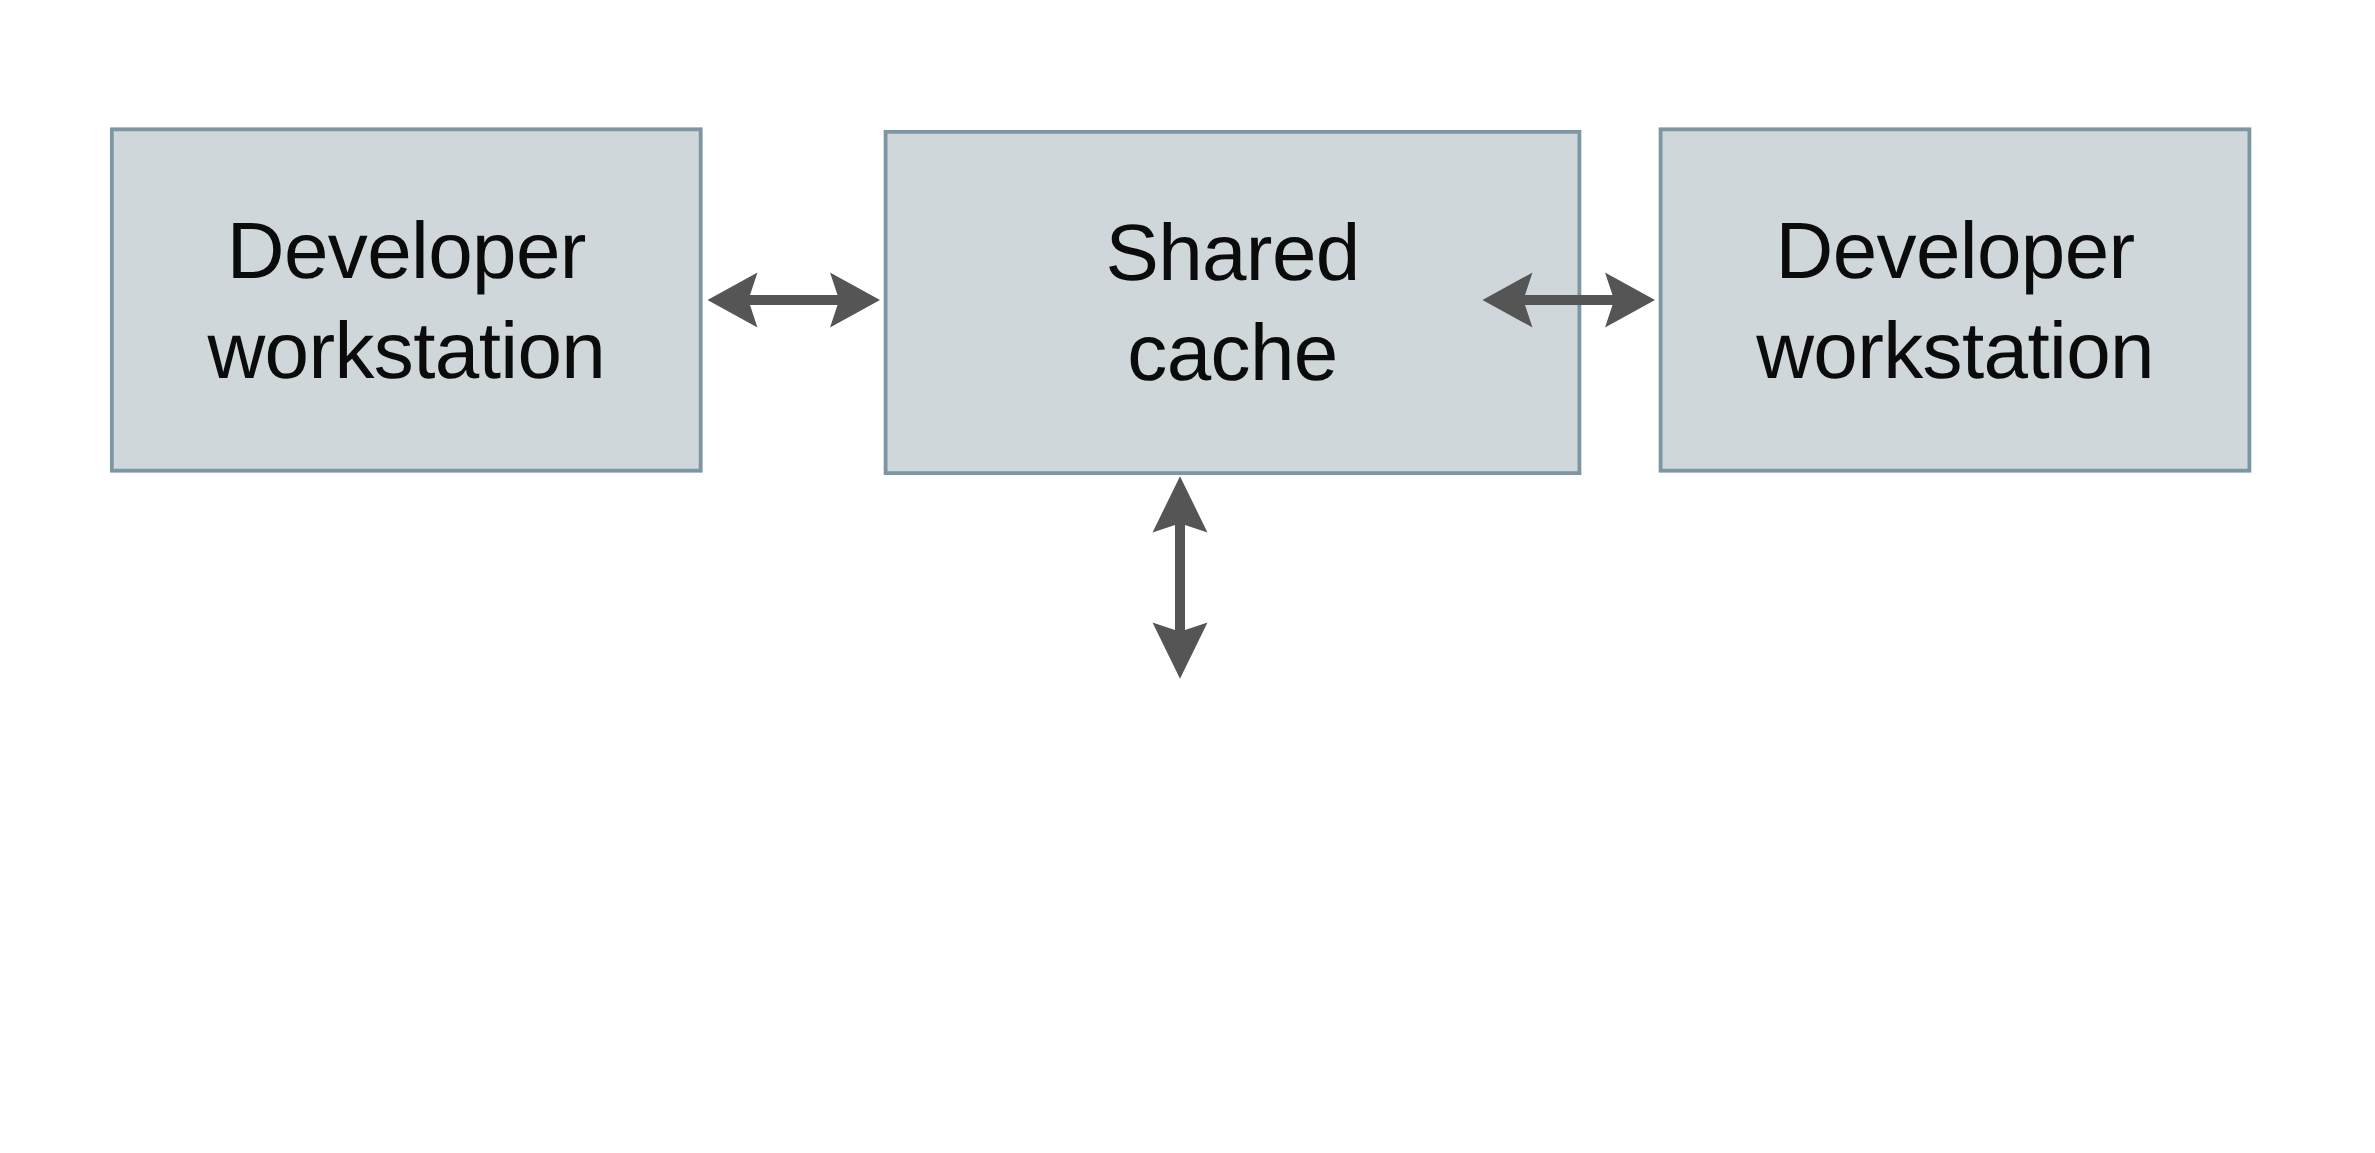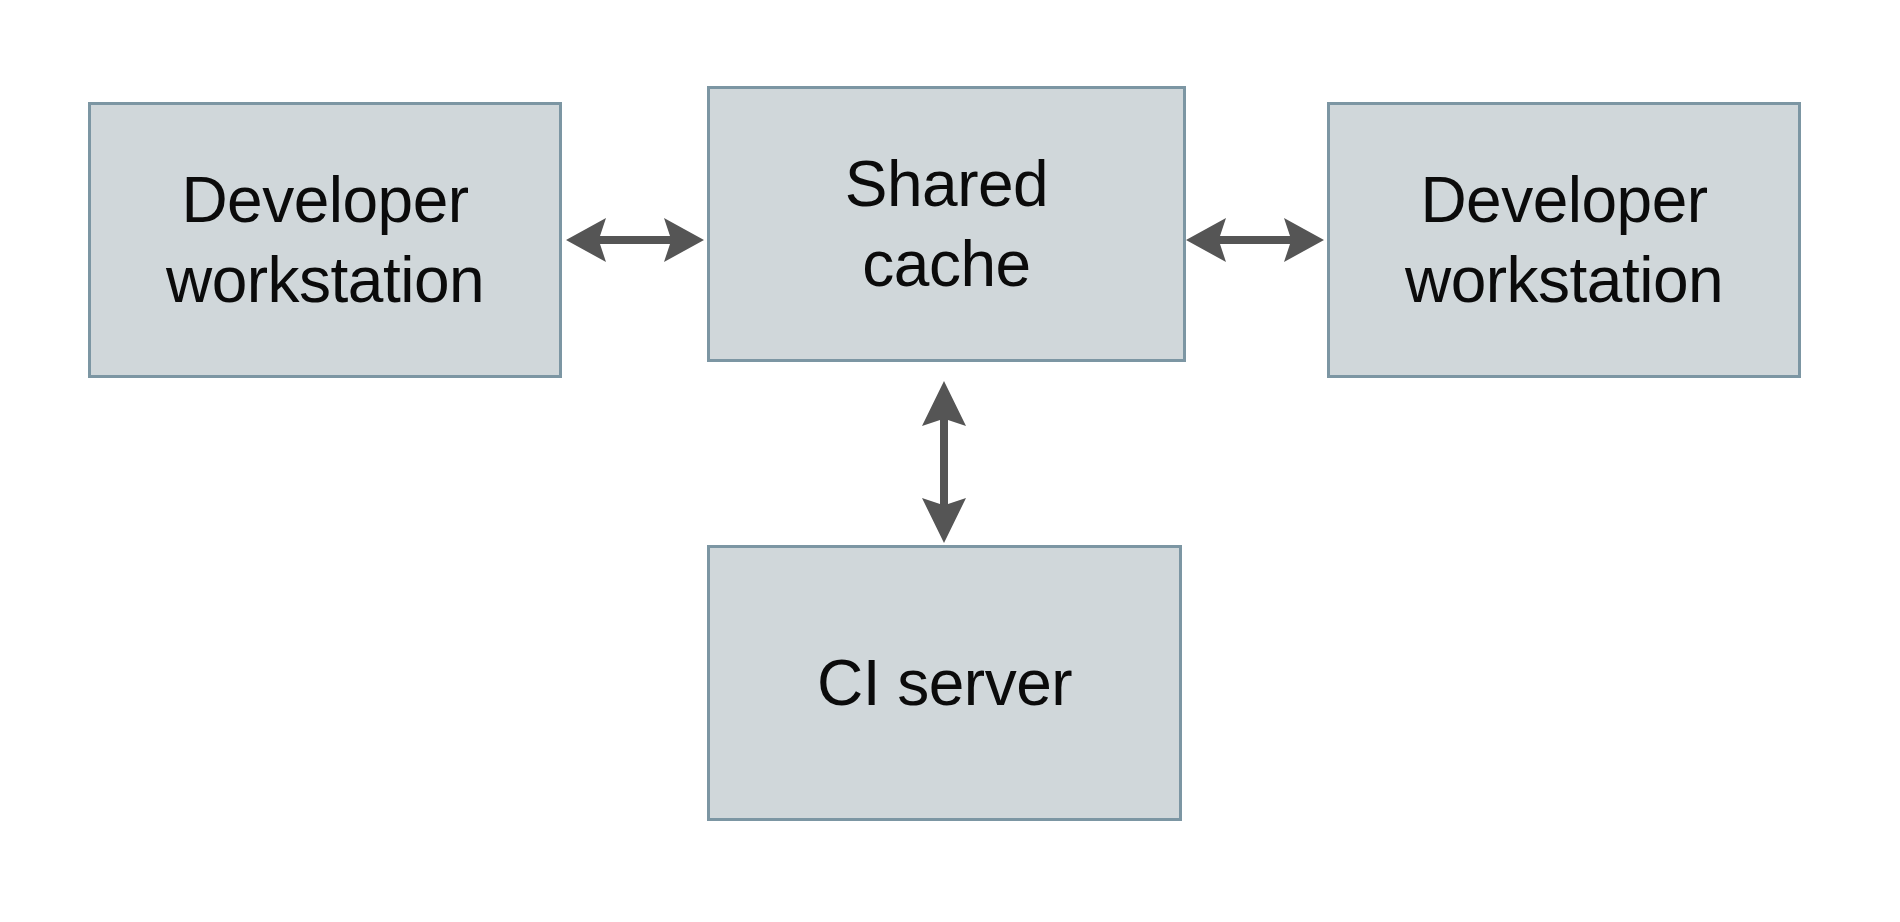--- a/index.html
+++ b/index.html
@@ -57,33 +57,30 @@
 </head>
 <body>
 
 <div id="canvas" style="width: 1900px; height: 922px; background: rgb(255, 255, 255);">
 
   <div class="node" id="node-dev-left" style="left: 88px; top: 102px; width: 474px; height: 276px; background: rgb(208, 215, 218); border-color: rgb(124, 150, 163);">
     <span class="node-label" style="color: rgb(11, 11, 11);">Developer
 workstation</span>
   </div>
 
-  <div class="node" id="node-cache" style="left: 707px; top: 86px; width: 479px; height: 276px; background: rgb(208, 215, 218); border-color: rgb(124, 150, 163);">
+  <div class="node" id="node-cache" style="left: 707px; top: 104px; width: 558px; height: 276px; background: rgb(208, 215, 218); border-color: rgb(124, 150, 163);">
     <span class="node-label" style="color: rgb(11, 11, 11);">Shared
 cache</span>
   </div>
 
   <div class="node" id="node-dev-right" style="left: 1327px; top: 102px; width: 474px; height: 276px; background: rgb(208, 215, 218); border-color: rgb(124, 150, 163);">
     <span class="node-label" style="color: rgb(11, 11, 11);">Developer
 workstation</span>
   </div>
 
-  <div class="node" id="node-ci" style="left: 707px; top: 545px; width: 475px; height: 276px; background: rgb(208, 215, 218); border-color: rgb(124, 150, 163);">
-    <span class="node-label" style="color: rgb(11, 11, 11);">CI server</span>
-  </div>
 
   <div class="edge" id="edge-left-cache">
     <svg width="146" height="60" viewBox="0 0 146 60">
       <polygon points="4,30 44,8 38,26 108,26 102,8 142,30 102,52 108,34 38,34 44,52" fill="#555555"></polygon>
     </svg>
   </div>
 
   <div class="edge" id="edge-cache-right">
     <svg width="146" height="60" viewBox="0 0 146 60">
       <polygon points="4,30 44,8 38,26 108,26 102,8 142,30 102,52 108,34 38,34 44,52" fill="#555555"></polygon>

